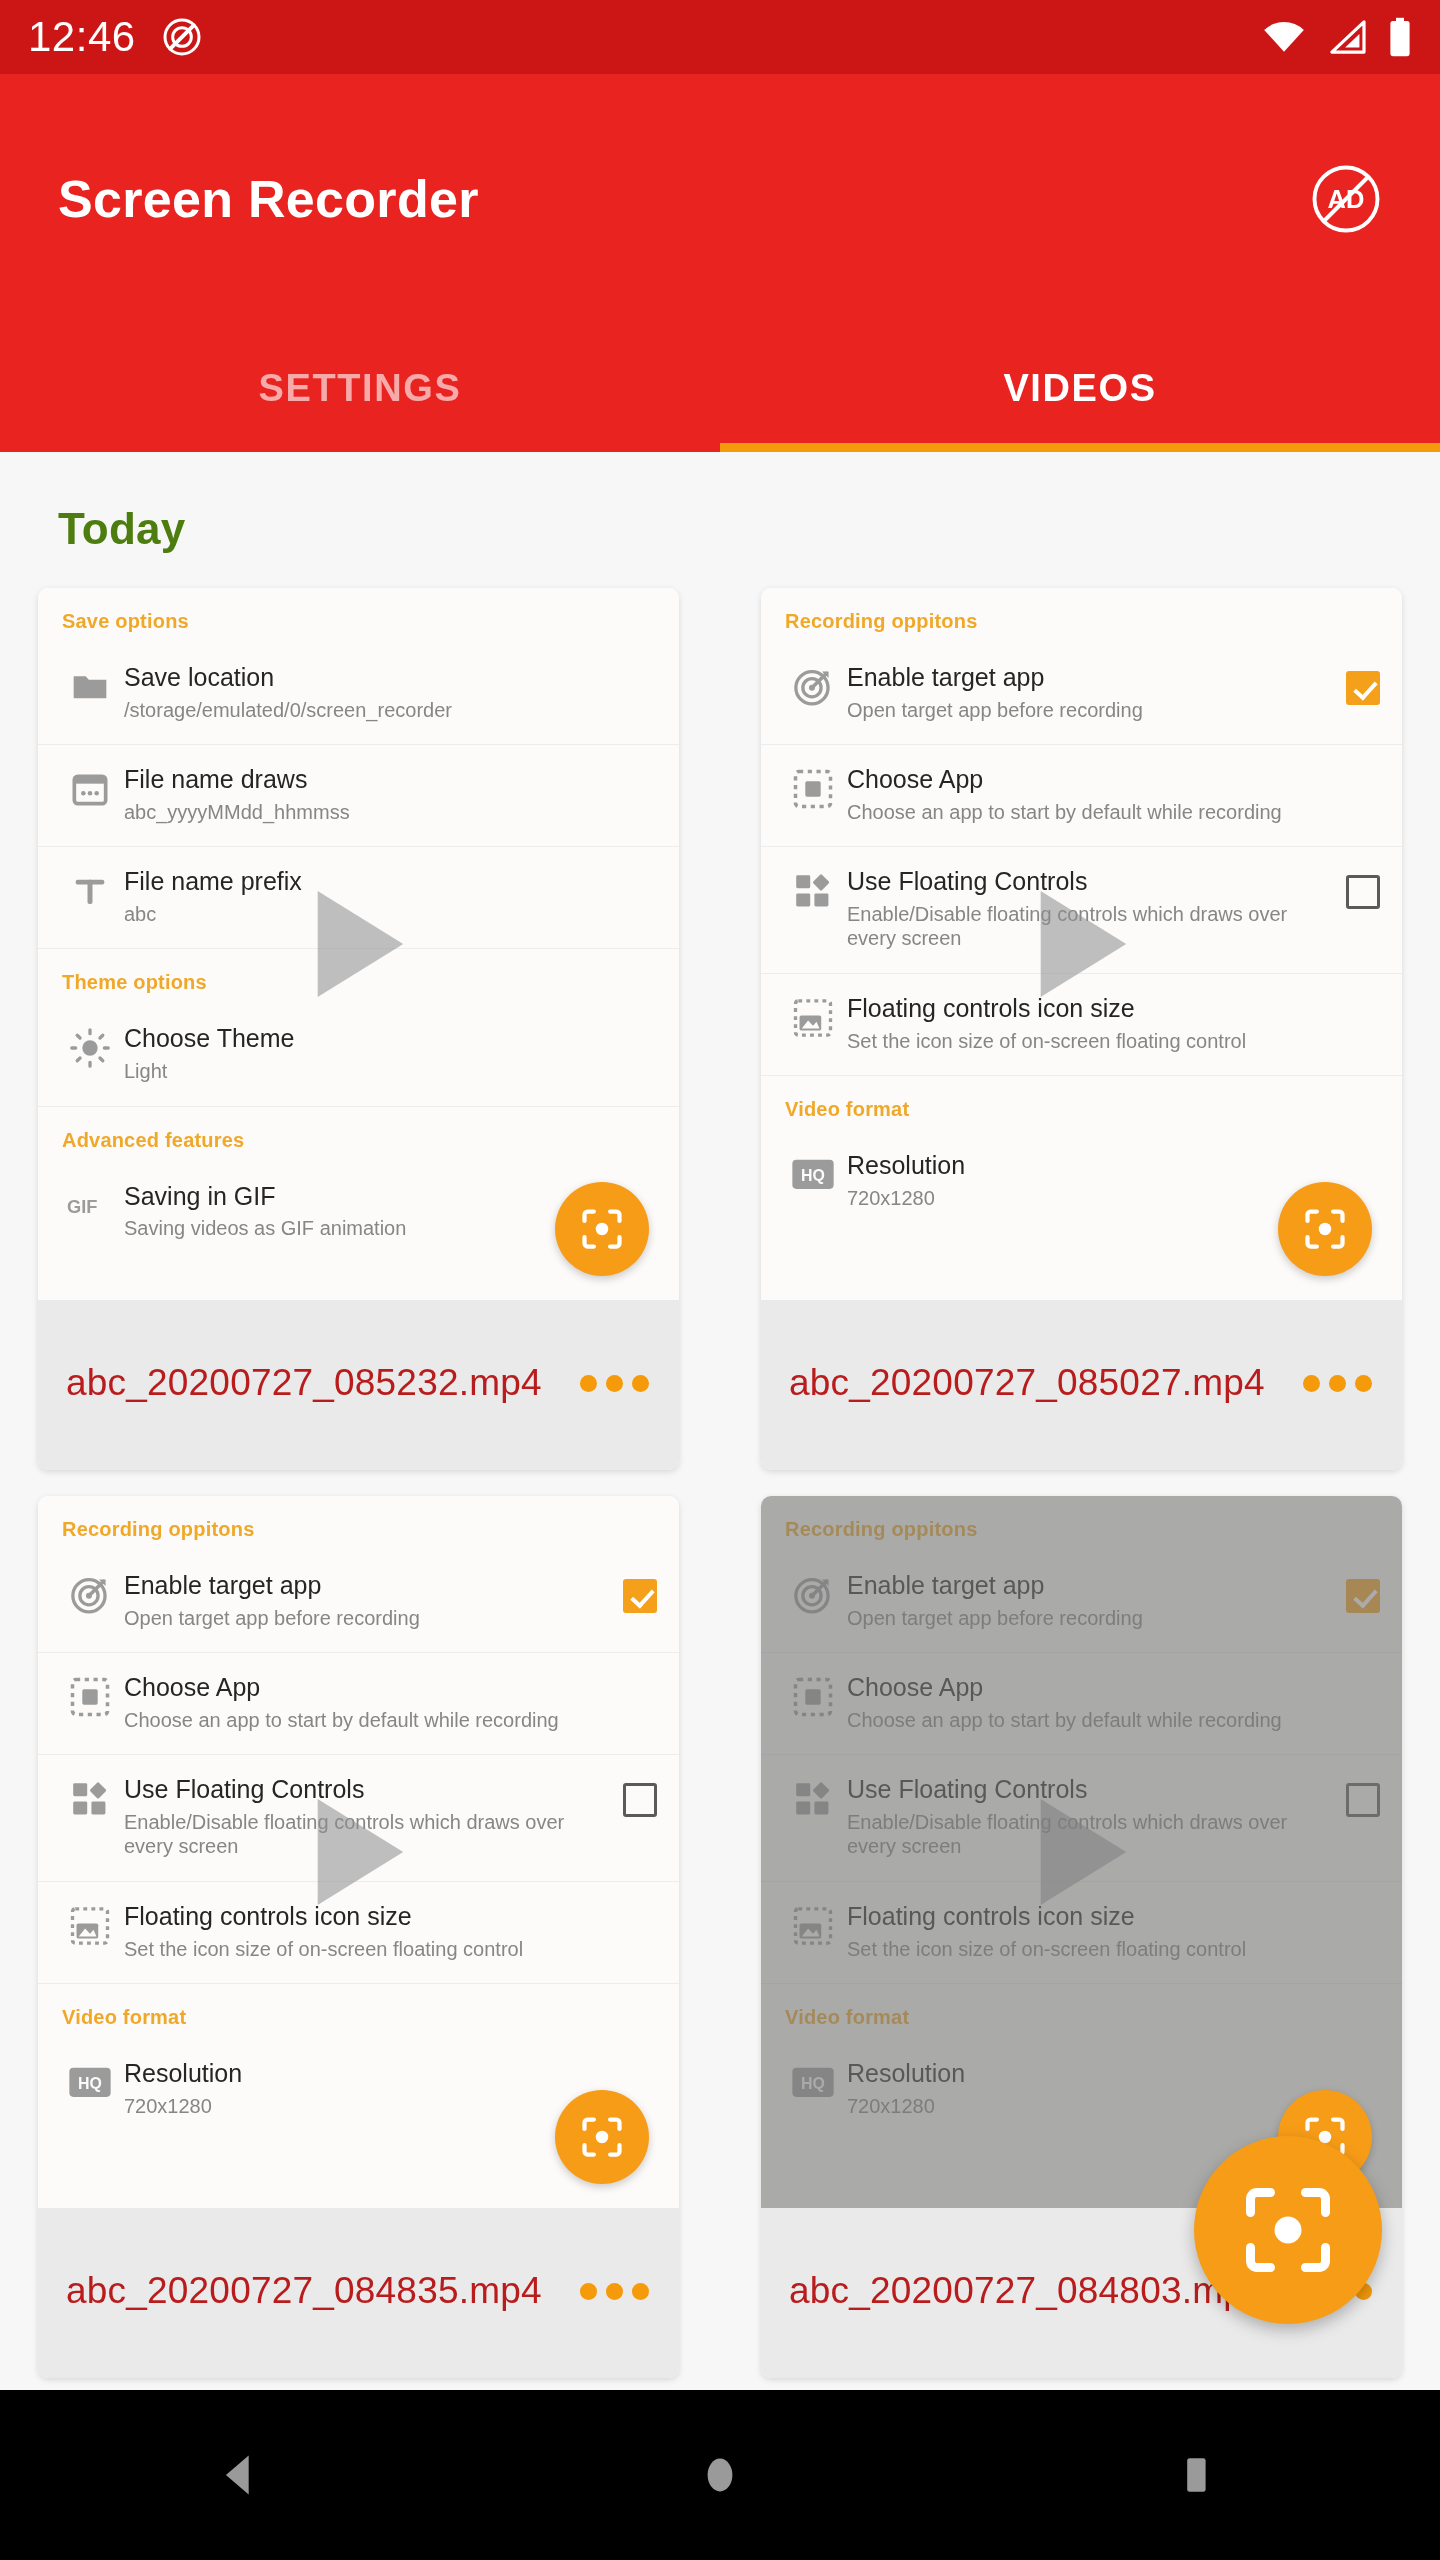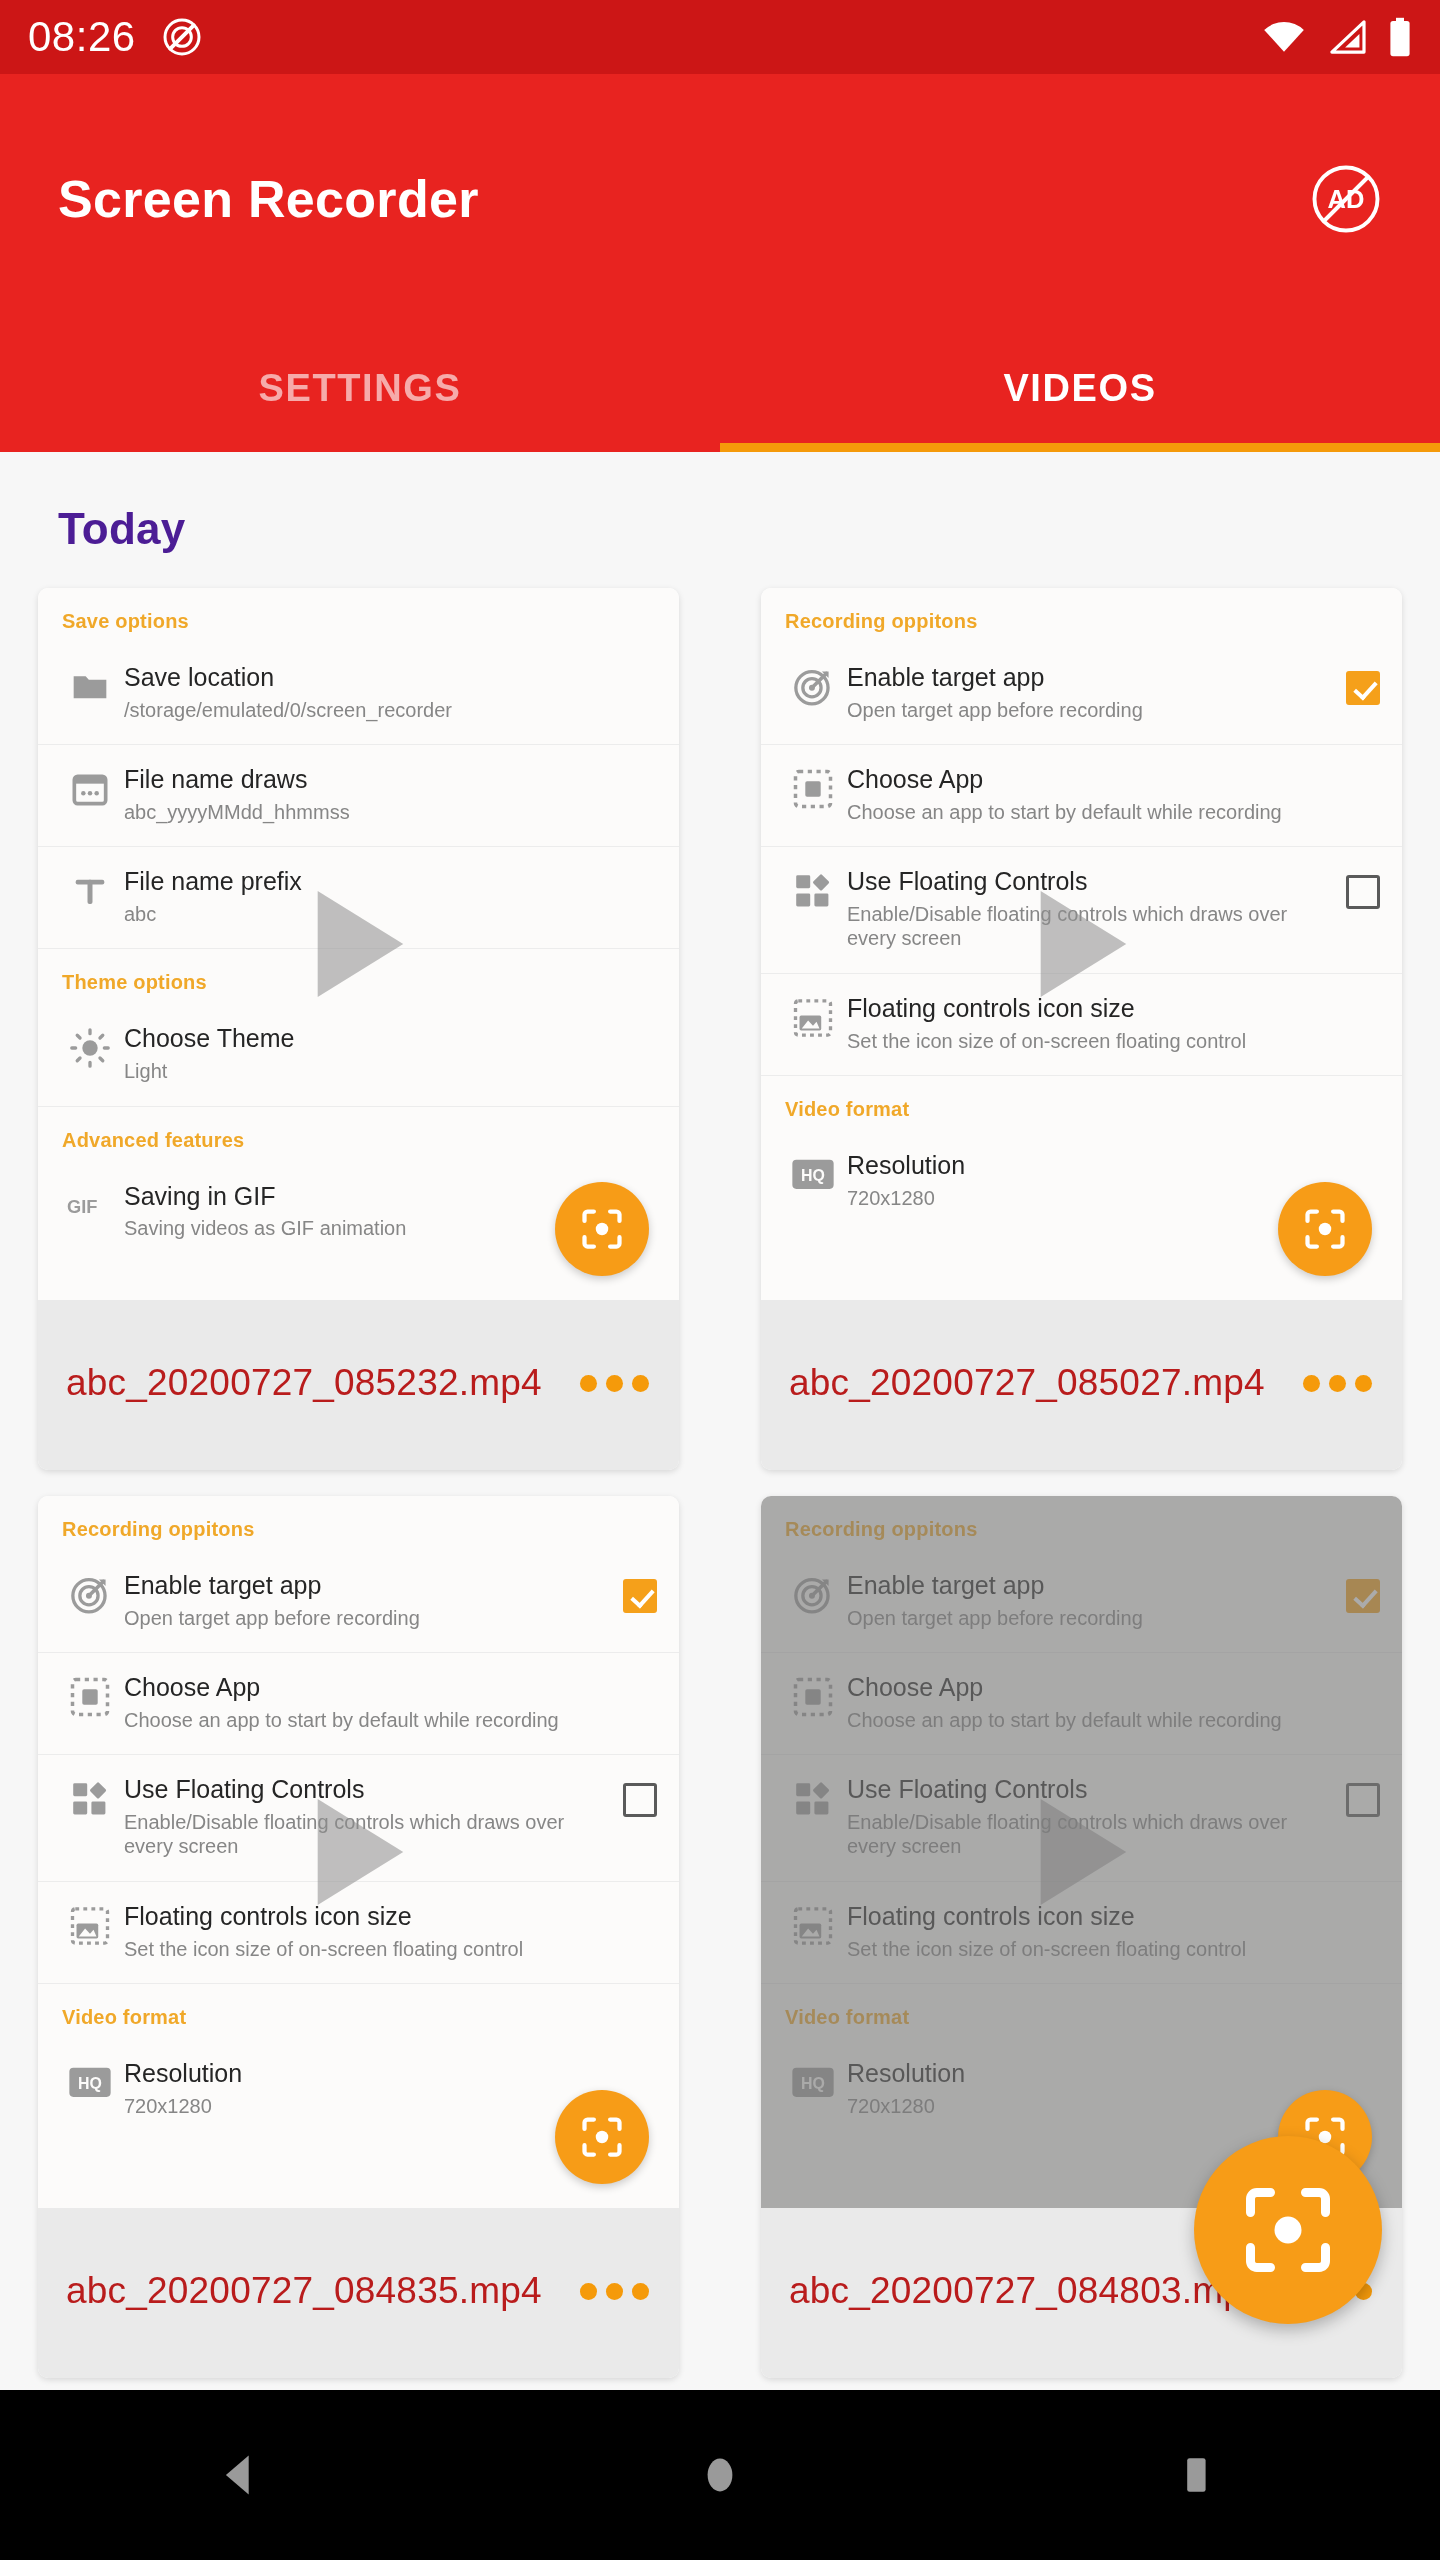--- a/index.html
+++ b/index.html
@@ -36,21 +36,21 @@
     color:rgba(255,255,255,0.62);
   }
   .tab.active{ color:#ffffff; }
   .tab-indicator{
     position:absolute; bottom:0; left:50%; width:50%; height:9px; background:#f59a0a;
   }
 
   
   .content{ position:absolute; top:452px; left:0; right:0; bottom:170px; background:#f7f7f7; overflow:hidden; }
   .section-title{
-    font-size:44px; font-weight:700; color:#4c1d95;
+    font-size:44px; font-weight:700; color:#4d7c0f;
     padding:52px 0 34px 58px; letter-spacing:0.2px;
   }
 
   .grid{ display:grid; grid-template-columns:1fr 1fr; gap:26px 82px; padding:0 38px; }
 
   .card{
     background:#fff; border-radius:10px; overflow:hidden;
     box-shadow:0 2px 6px rgba(0,0,0,0.13);
     position:relative;
   }
@@ -128,21 +128,21 @@
     display:flex; align-items:center; justify-content:space-around; z-index:60;
   }
   .navbar > div{ width:120px; height:110px; display:flex; align-items:center; justify-content:center; }
 
   svg{ display:block; }
 </style>
 </head>
 <body>
 
 <div class="statusbar">
-  <span class="sb-time">08:26</span>
+  <span class="sb-time">12:46</span>
   <span class="sb-left-icons">
     <span>
       <svg width="40" height="40" viewBox="0 0 24 24">
         <circle cx="12" cy="12" r="10.2" fill="none" stroke="#fff" stroke-width="1.8"></circle>
         <circle cx="12" cy="12" r="5.6" fill="none" stroke="#fff" stroke-width="1.8"></circle>
         <path d="M5 19 L19 5" stroke="#fff" stroke-width="2.4" stroke-linecap="round"></path>
       </svg>
     </span>
   </span>
   <span class="sb-right">

